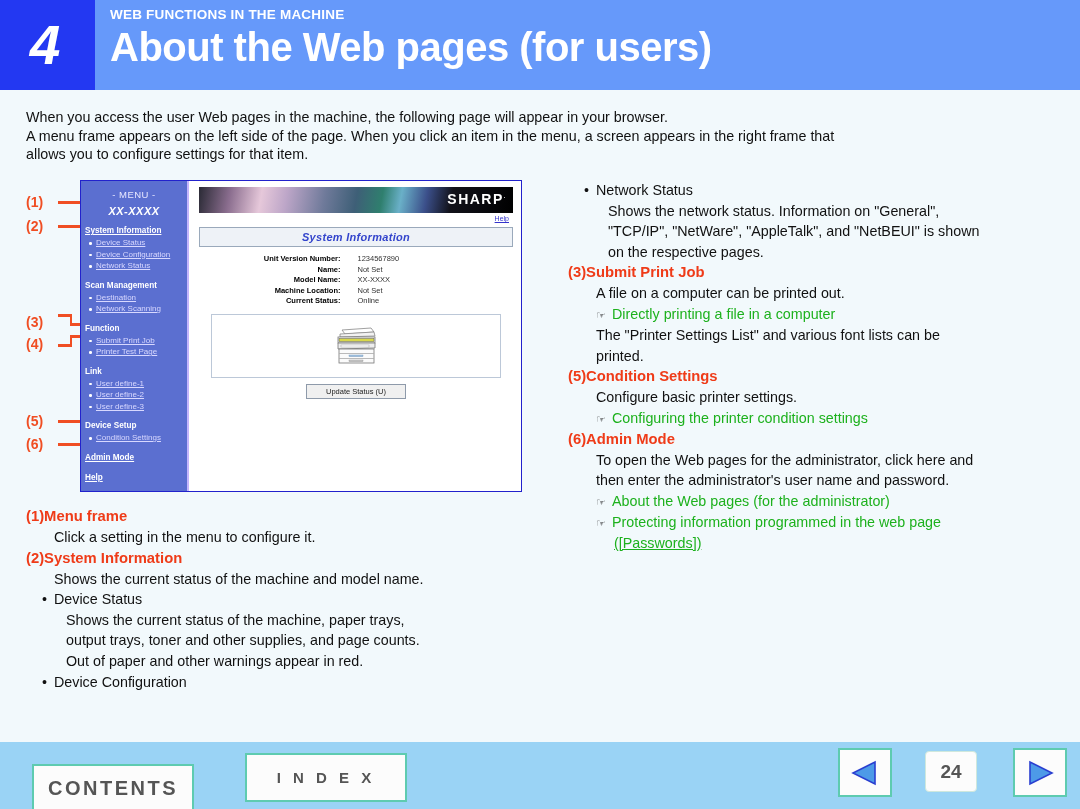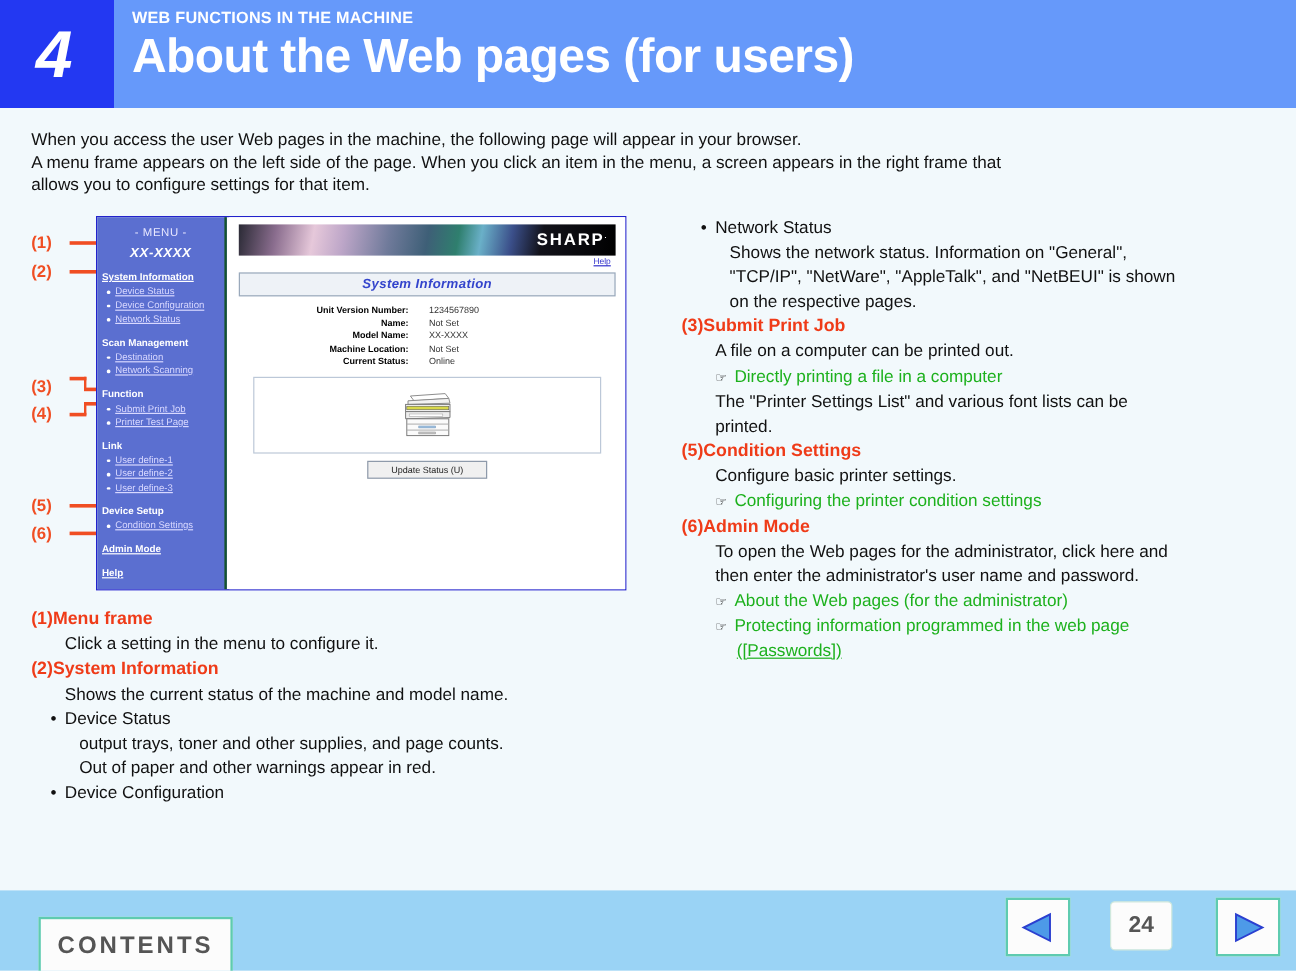--- a/index.html
+++ b/index.html
@@ -126,21 +126,21 @@
     border: 1px solid #2222cc;
     box-sizing: border-box;
   }
   #mockup-menu {
     position: absolute;
     left: 0; top: 0;
     width: 108px;
     height: 310px;
     background: #5b6fd0;
     box-sizing: border-box;
-    border-right: 2px solid #14532d;
+    border-right: 2px solid #c4b5fd;
   }
   #menu-title {
     text-align: center;
     color: #e8e8ff;
     font-size: 9.5px;
     margin-top: 8px;
     letter-spacing: 0.5px;
   }
   #menu-model {
     text-align: center;
@@ -550,20 +550,21 @@
     </div>
   </div>
 </div>
 
 <div id="left-body" class="col-body">
   <div class="heading">(1)Menu frame</div>
   <div class="indent1">Click a setting in the menu to configure it.</div>
   <div class="heading">(2)System Information</div>
   <div class="indent1">Shows the current status of the machine and model name.</div>
   <div class="indent-bullet">Device Status</div>
+  <div class="indent2">Shows the current status of the machine, paper trays,</div>
   <div class="indent2">output trays, toner and other supplies, and page counts.</div>
   <div class="indent2">Out of paper and other warnings appear in red.</div>
   <div class="indent-bullet">Device Configuration</div>
 </div>
 
 <div id="right-col" class="col-body">
   <div class="indent-bullet">Network Status</div>
   <div class="indent2">Shows the network status. Information on "General",</div>
   <div class="indent2">"TCP/IP", "NetWare", "AppleTalk", and "NetBEUI" is shown</div>
   <div class="indent2">on the respective pages.</div>
@@ -594,20 +595,21 @@
   </div>
   <div class="ref-link">
     <span class="hand">☞</span>
     <span class="reftext">Protecting information programmed in the web page </span>
   </div>
   <div class="ref-cont">([Passwords])</div>
 </div>
 
 <div id="footer">
   <div id="btn-contents" class="foot-btn">CONTENTS</div>
+  <div id="btn-index" class="foot-btn">I N D E X</div>
 </div>
 <div id="btn-prev">
   <svg width="30" height="28" viewBox="0 0 30 28">
     <polygon points="25,3 25,25 3,14" fill="#4d9ae8" stroke="#2a3fd0" stroke-width="1.6"></polygon>
   </svg>
 </div>
 <div id="page-num">24</div>
 <div id="btn-next">
   <svg width="30" height="28" viewBox="0 0 30 28">
     <polygon points="5,3 5,25 27,14" fill="#4d9ae8" stroke="#2a3fd0" stroke-width="1.6"></polygon>

